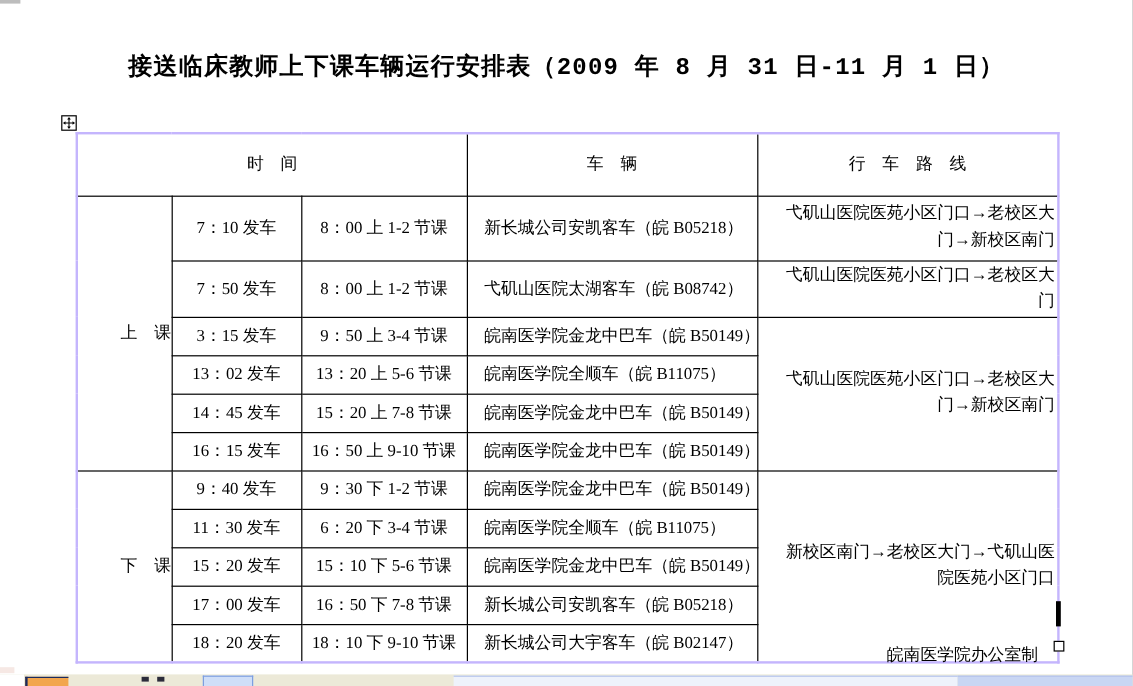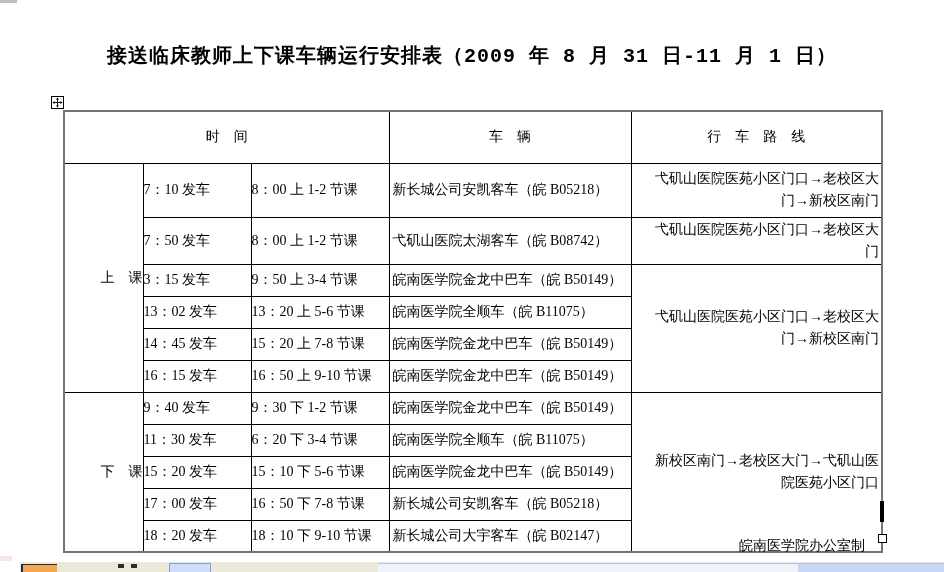--- a/index.html
+++ b/index.html
@@ -22,28 +22,28 @@
   .move-handle svg { display:block; width:11px; height:11px; }
   table.schedule {
     position:absolute; left:63px; top:110px;
     border-collapse:collapse; table-layout:fixed;
     width:818px; background:#fff;
   }
   table.schedule th, table.schedule td {
     border:1px solid #000; overflow:hidden;
     font-size:14px; font-weight:normal;
   }
-  table.schedule { border:2px solid #737373; }
+  table.schedule { border:2px solid #c4b5fd; }
   tr.h-head { height:52px; }
   tr.h-tall { height:54px; }
   tr.h-std  { height:32px; }
   .c-head   { text-align:center; font-size:15px; font-weight:bold; }
   .c-label  { text-align:right; font-size:15px; vertical-align:middle; }
-  .c-depart, .c-lesson { vertical-align:middle; white-space:nowrap; }
-  .c-vehicle { text-align:left; vertical-align:middle; padding-left:3px; white-space:nowrap; }
+  .c-depart, .c-lesson { text-align:center; vertical-align:middle; white-space:nowrap; }
+  .c-vehicle { text-align:left; vertical-align:middle; padding-left:14px; white-space:nowrap; }
   .c-route  { text-align:right; vertical-align:middle; padding:1px 2px 1px 21px; line-height:22px; }
   .cursor-bar { position:absolute; left:880px; top:501px; width:4px; height:21px; background:#000; }
   .resize-handle {
     position:absolute; left:878px; top:534px; width:9px; height:9px;
     background:#fff; border:1px solid #000; cursor:nwse-resize;
   }
   .footer-credit {
     position:absolute; top:537px; right:79px;
     font-size:14px; text-align:center;
   }

